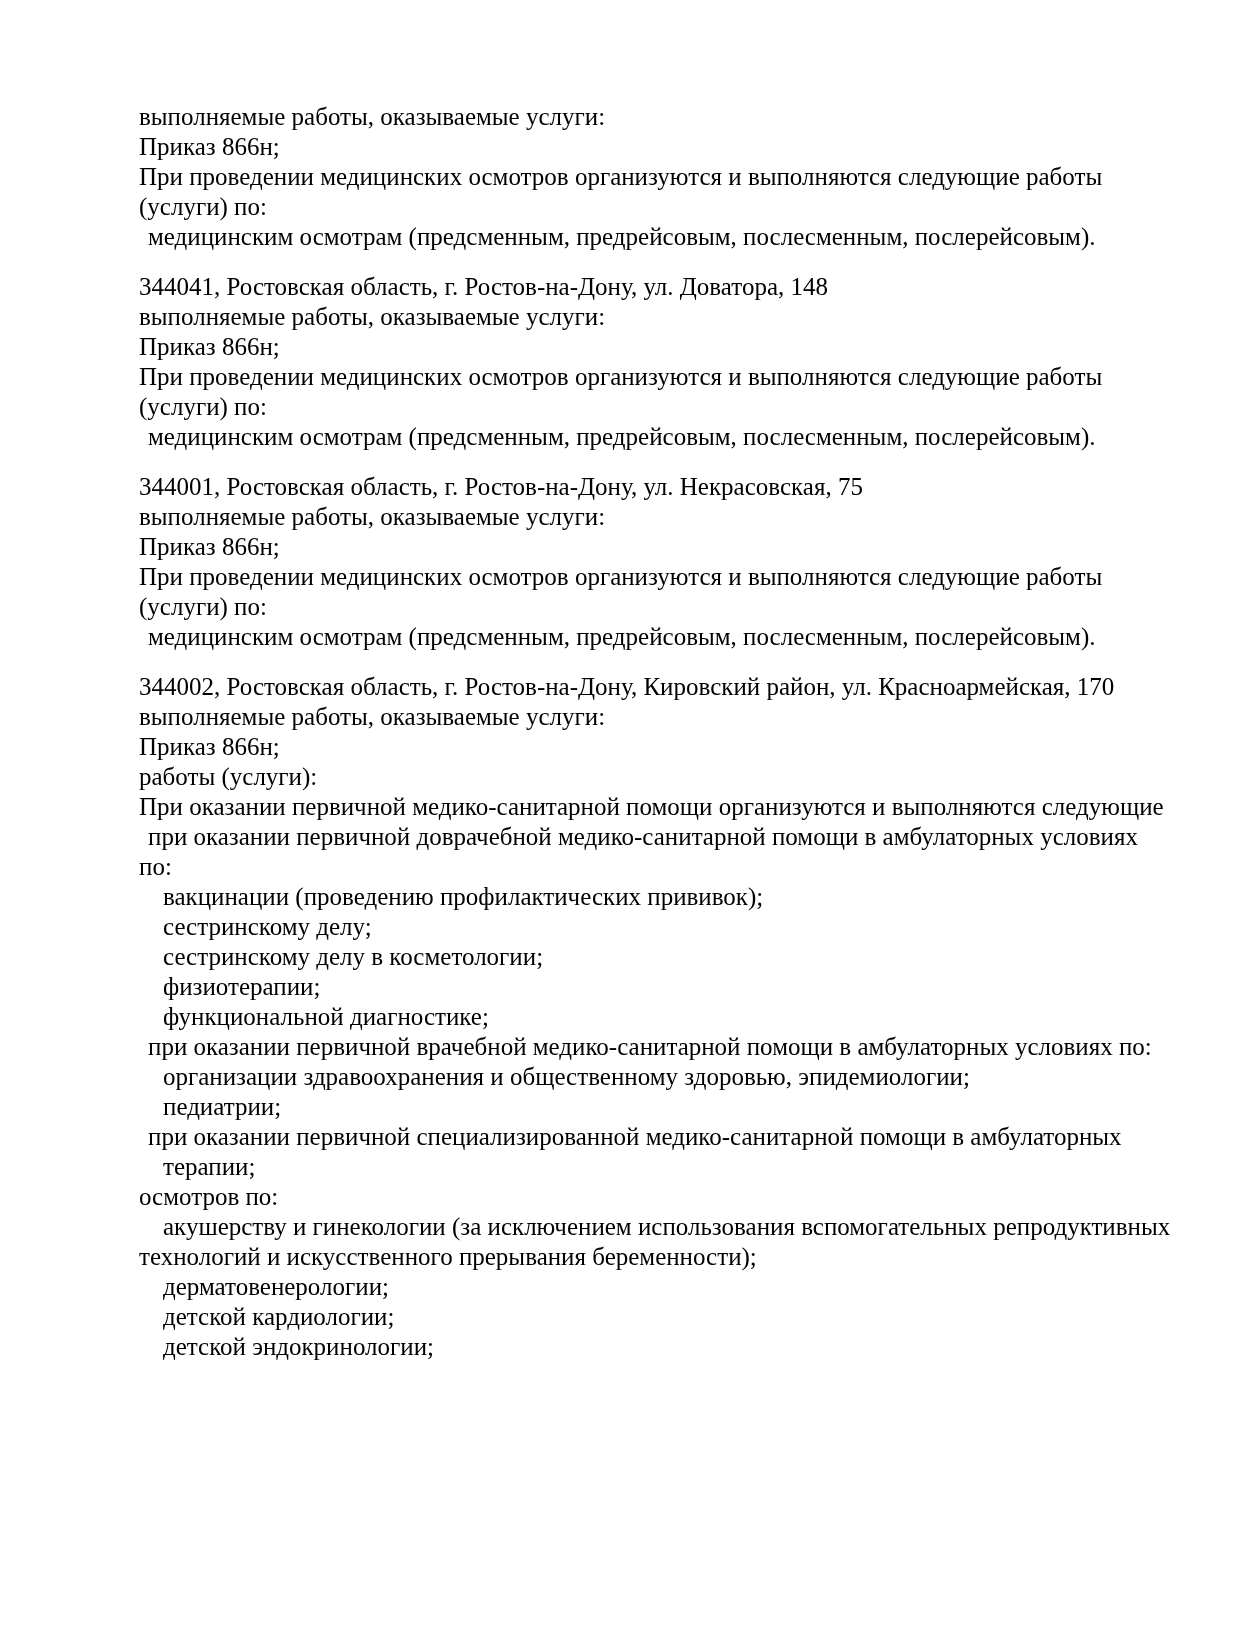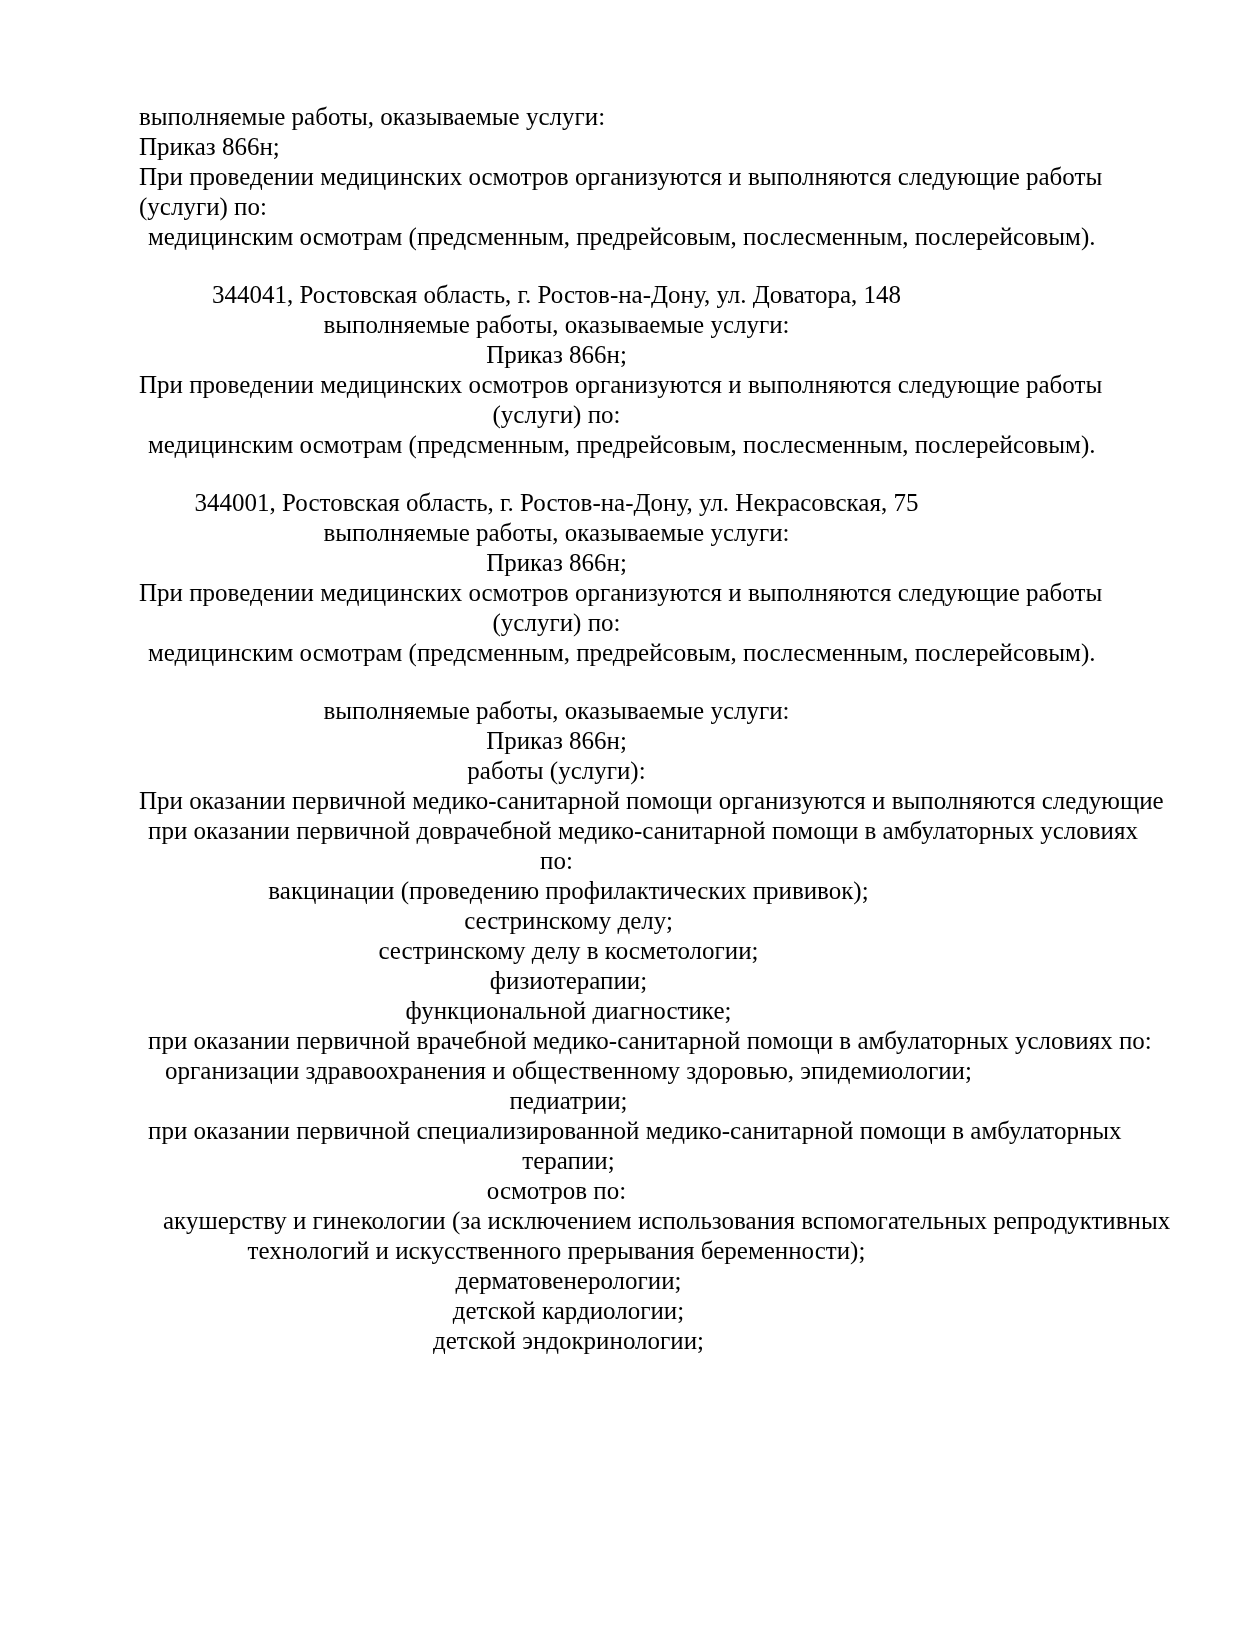--- a/index.html
+++ b/index.html
@@ -20,21 +20,21 @@
   .page {
     width: 1004px;
     height: 1650px;
     padding: 102px 30px 0 139px;
     color: var(--fg);
     font-family: "Liberation Serif", "DejaVu Serif", serif;
     font-size: 25px;
     line-height: 30px;
   }
   .block { margin: 0; }
-  .block + .block { margin-top: 28px; text-align: center; } 
+  .block + .block { margin-top: 20px; } 
   .line {
     white-space: pre;
     min-height: 30px;
   }
   .indent-0 { padding-left: 0; }
   .indent-1 { padding-left: 9px; }
   .indent-2 { padding-left: 24px; }
 </style>
 </head>
 <body>
@@ -57,20 +57,21 @@
     </div>
     <div class="block">
       <div class="line indent-0">344001, Ростовская область, г. Ростов-на-Дону, ул. Некрасовская, 75</div>
       <div class="line indent-0">выполняемые работы, оказываемые услуги:</div>
       <div class="line indent-0">Приказ 866н;</div>
       <div class="line indent-0">При проведении медицинских осмотров организуются и выполняются следующие работы</div>
       <div class="line indent-0">(услуги) по:</div>
       <div class="line indent-1">медицинским осмотрам (предсменным, предрейсовым, послесменным, послерейсовым).</div>
     </div>
     <div class="block">
+      <div class="line indent-0">344002, Ростовская область, г. Ростов-на-Дону, Кировский район, ул. Красноармейская, 170</div>
       <div class="line indent-0">выполняемые работы, оказываемые услуги:</div>
       <div class="line indent-0">Приказ 866н;</div>
       <div class="line indent-0">работы (услуги):</div>
       <div class="line indent-0">При оказании первичной медико-санитарной помощи организуются и выполняются следующие</div>
       <div class="line indent-1">при оказании первичной доврачебной медико-санитарной помощи в амбулаторных условиях</div>
       <div class="line indent-0">по:</div>
       <div class="line indent-2">вакцинации (проведению профилактических прививок);</div>
       <div class="line indent-2">сестринскому делу;</div>
       <div class="line indent-2">сестринскому делу в косметологии;</div>
       <div class="line indent-2">физиотерапии;</div>

